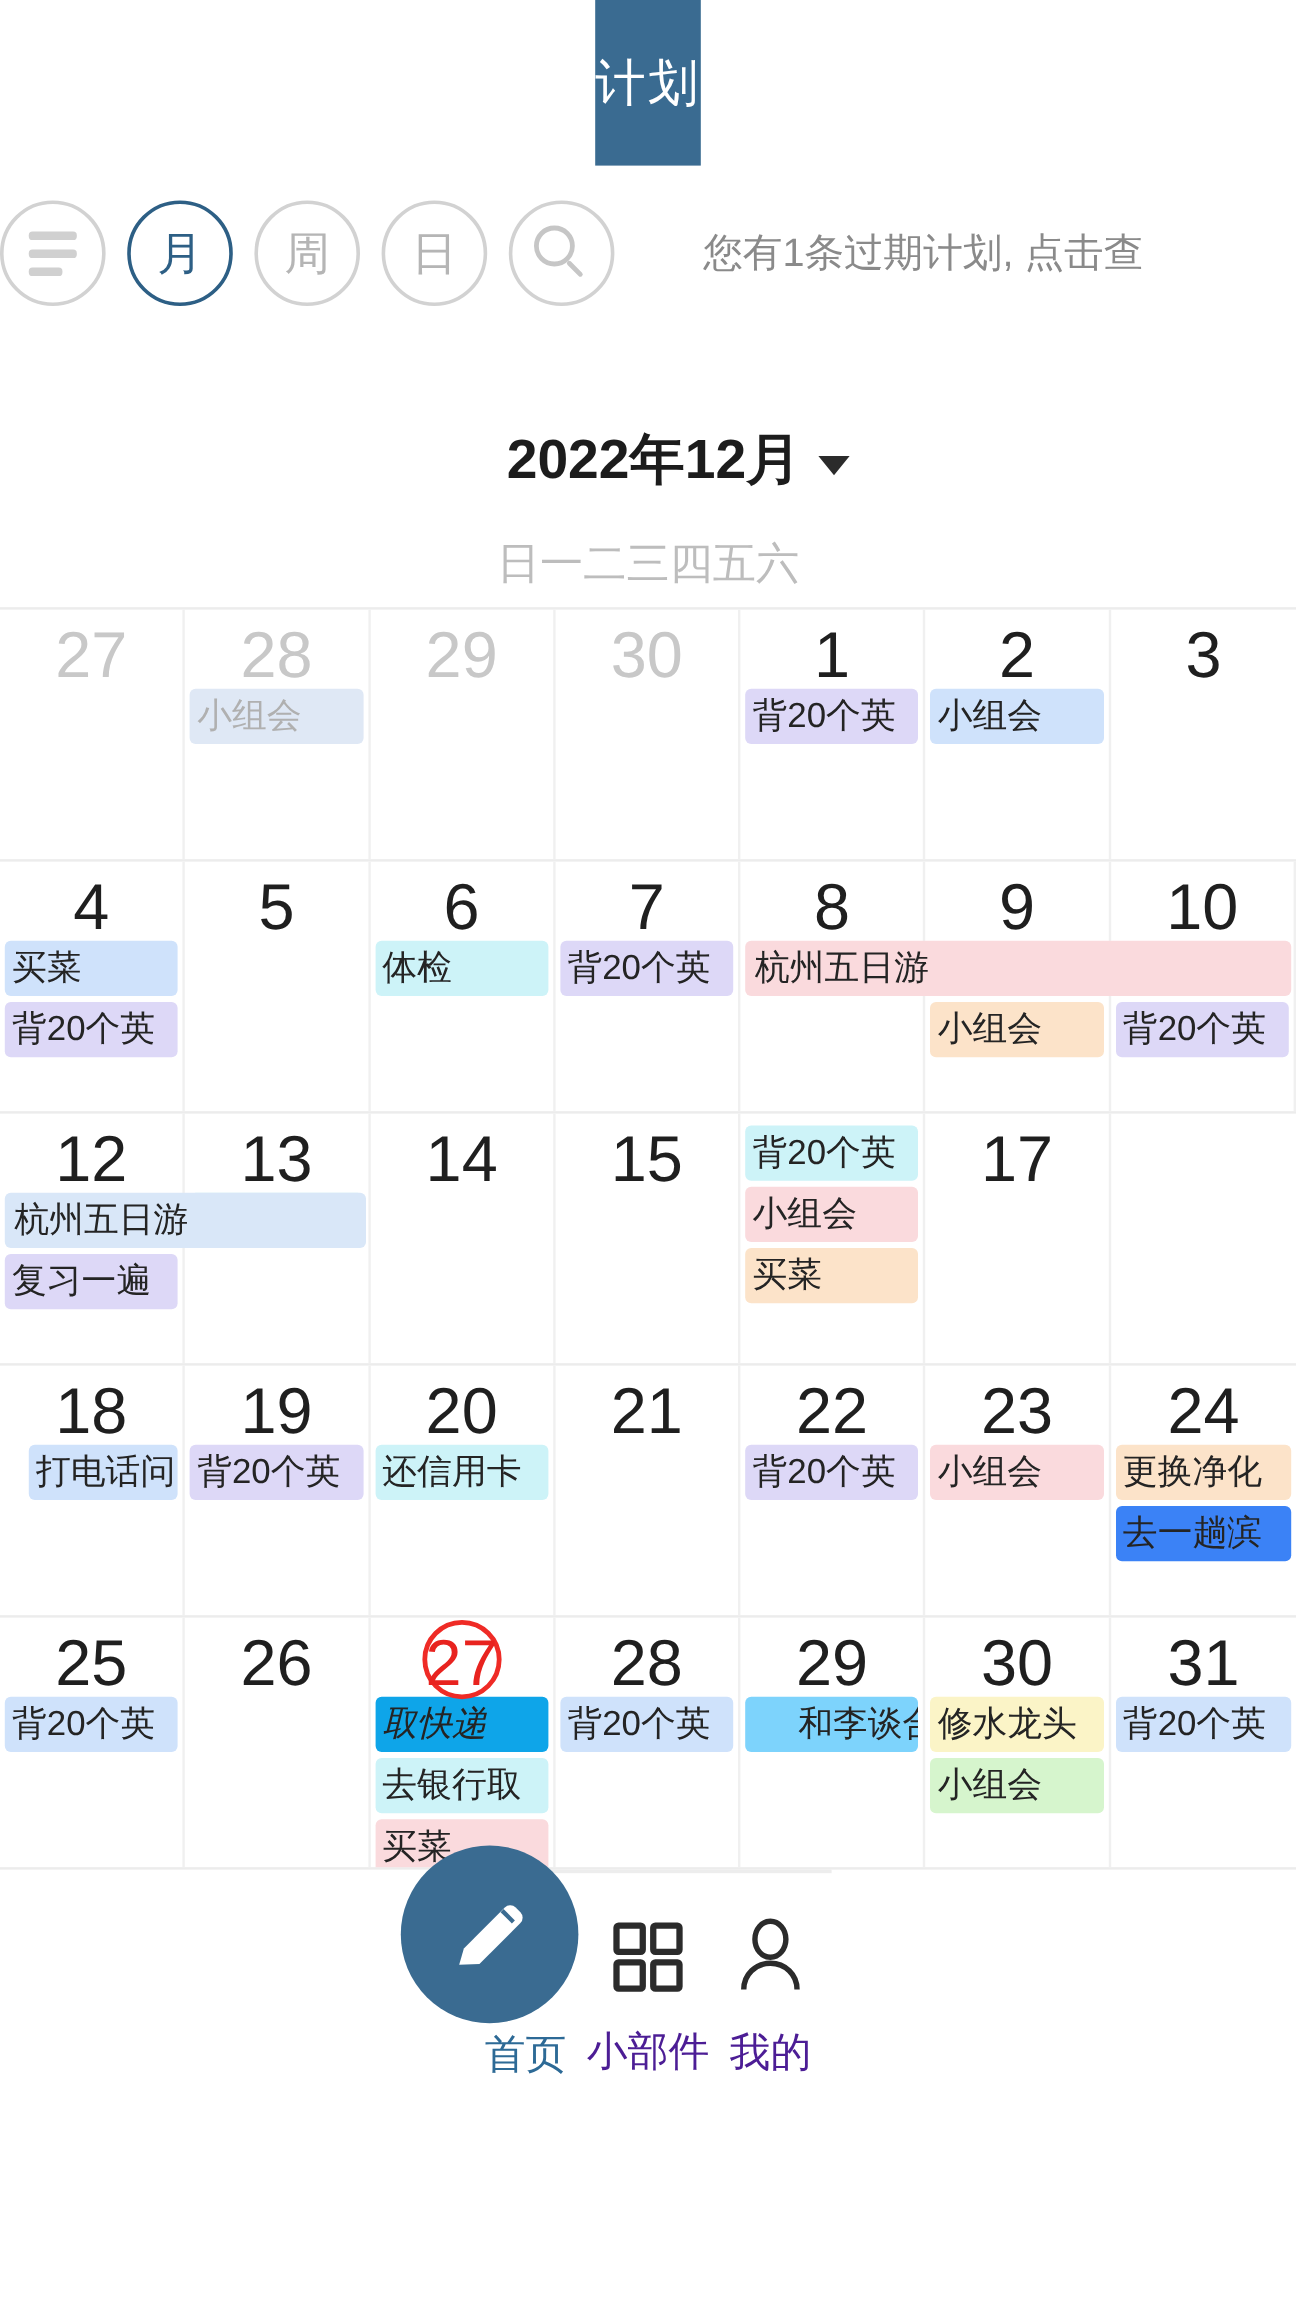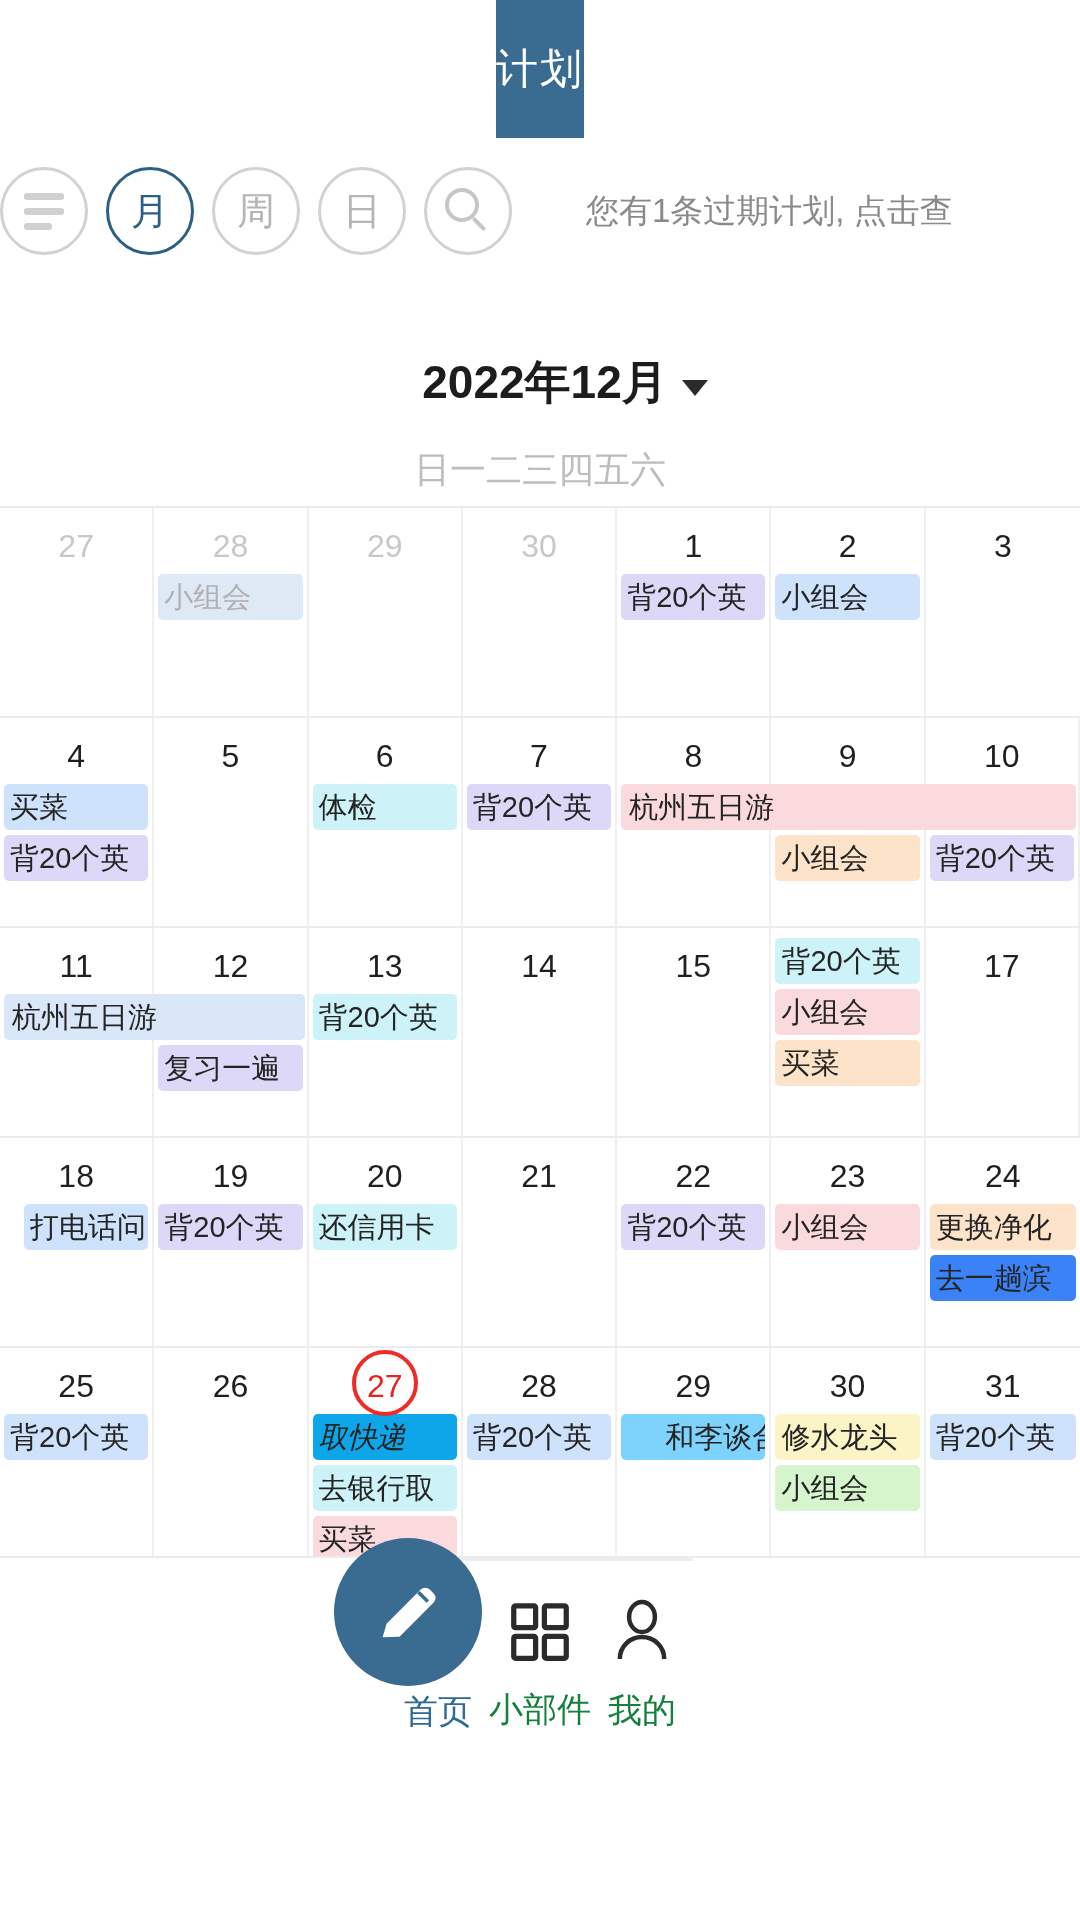--- a/index.html
+++ b/index.html
@@ -88,21 +88,21 @@
   .week {
     display:grid; grid-template-columns:repeat(7,1fr);
     border-bottom:2px solid #ececec; position:relative;
   }
   .daycell {
     border-right:2px solid #f0f0f0;
     padding-top:10px; position:relative; overflow:hidden;
   }
   .daycell:last-child { border-right:none; }
   .daynum {
-    text-align:center; font-size:32px; color:#1f1f1f;
+    text-align:center; font-size:54px; color:#1f1f1f;
     line-height:56px; height:56px;
   }
   .daynum.muted { color:#c8c8c8; }
   .daynum.today {
     color:#e8231f; position:relative; display:inline-block;
     width:100%;
   }
   .today-circle {
     position:absolute; left:50%; top:2px; transform:translateX(-50%);
     width:66px; height:66px; border:4px solid #ef2b26; border-radius:50%;
@@ -132,21 +132,21 @@
   
   .filler { flex:1 1 auto; position:relative; }
   .bottomnav {
     flex:0 0 210px; border-top:3px solid #ededed;
     display:grid; grid-template-columns:repeat(3,1fr);
     align-items:center; background:#fff;
   }
   .navitem {
     display:flex; flex-direction:column; align-items:center; gap:16px;
   }
-  .navitem .navlabel { font-size:34px; color:#15803d; }
+  .navitem .navlabel { font-size:34px; color:#4c1d95; }
   .navitem.active .navlabel { color:#2d6a96; }
 </style>
 </head>
 <body>
 
 <div id="app">
 
   <div class="titlebar">
     <div class="title">计划</div>
   </div>
@@ -270,24 +270,20 @@
           <div class="daynum">10</div>
           <div class="events">
             <div class="event" style="background: transparent;"></div>
             <div class="event" style="background: rgb(221, 216, 247);">背20个英</div>
           </div>
         </div>
         <div class="span-event" style="background: rgb(250, 218, 221); left: 621.143px; width: 454.857px; top: 66px;">杭州五日游</div>
       </div>
       <div class="week">
         <div class="daycell">
-          <div class="daynum">11</div>
-          <div class="events"></div>
-        </div>
-        <div class="daycell">
           <div class="daynum">12</div>
           <div class="events">
             <div class="event" style="background: transparent;"></div>
             <div class="event" style="background: rgb(221, 216, 247);">复习一遍</div>
           </div>
         </div>
         <div class="daycell">
           <div class="daynum">13</div>
           <div class="events">
             <div class="event" style="background: rgb(205, 243, 248);">背20个英</div>

